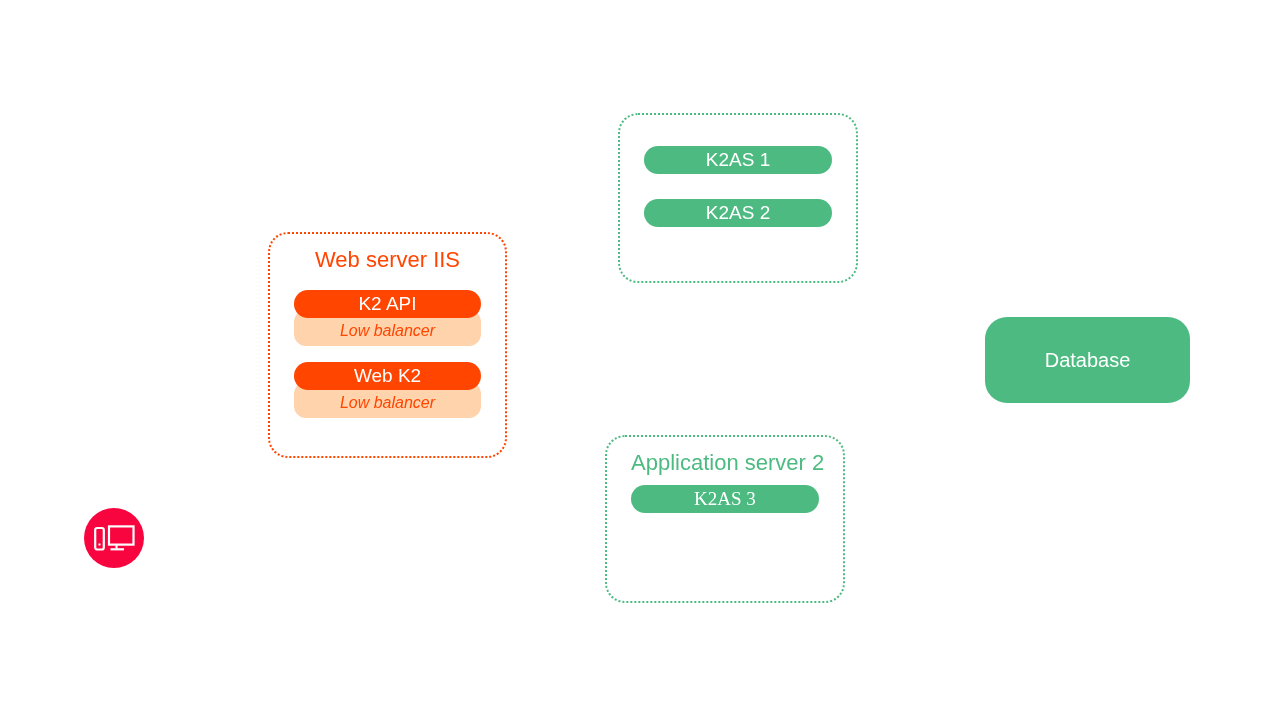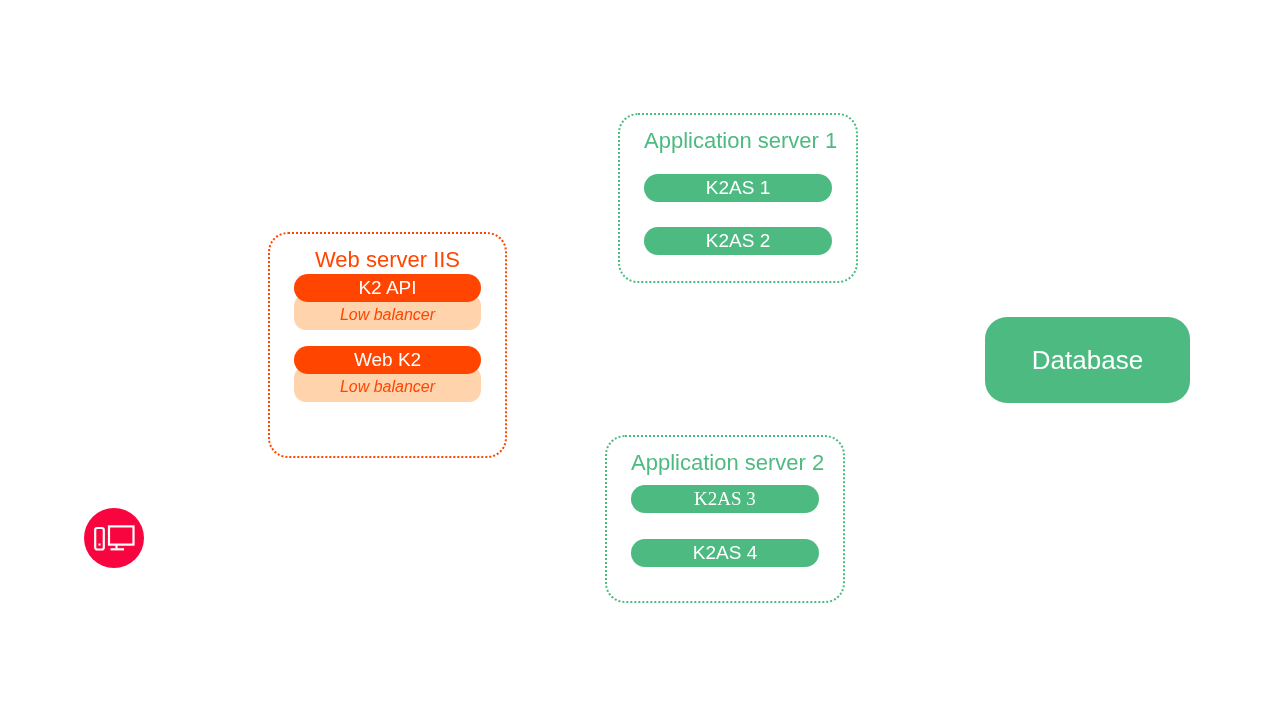--- a/index.html
+++ b/index.html
@@ -64,21 +64,21 @@
     display: flex;
     align-items: center;
     justify-content: center;
     white-space: nowrap;
   }
   .pill.orange { background: var(--orange, #FF4500); }
   .pill.green  { background: var(--green, #4DBA81); }
 
   
   .service-group { position: relative; }
-  #web-server-box .service-group:nth-of-type(2) { margin-top: 0; }
+  #web-server-box .service-group:nth-of-type(2) { margin-top: 16px; }
   #web-server-box .service-group:nth-of-type(3) { margin-top: 16px; }
 
   .balancer-band {
     position: relative;
     z-index: 1;
     margin-top: -8px;
     height: 36px;
     border-radius: 12px;
     background: var(--peach, #FFD4AD);
     color: var(--orange, #FF4500);
@@ -100,21 +100,21 @@
   
   #database-box {
     position: absolute;
     left: 985px;
     top: 317px;
     width: 205px;
     height: 86px;
     border-radius: 22px;
     background: var(--green, #4DBA81);
     color: #ffffff;
-    font-size: 26px;
+    font-size: 20px;
     display: flex;
     align-items: center;
     justify-content: center;
   }
 </style>
 </head>
 <body>
 
 <div class="canvas">
 
@@ -136,28 +136,26 @@
       <div class="balancer-band">Low balancer</div>
     </div>
 
     <div class="service-group">
       <div class="pill orange">Web K2</div>
       <div class="balancer-band">Low balancer</div>
     </div>
   </div>
 
   <div class="server-box green" id="app-server-1-box">
-    <div class="box-title green">Application server 1</div>
     <div class="pill green n1">K2AS 1</div>
     <div class="pill green n2">K2AS 2</div>
   </div>
 
   <div class="server-box green" id="app-server-2-box">
     <div class="box-title green">Application server 2</div>
     <div class="pill green n1">K2AS 3</div>
-    <div class="pill green n2">K2AS 4</div>
   </div>
 
   <div id="database-box">
     <span>Database</span>
   </div>
 
 </div>
 
 </body></html>

